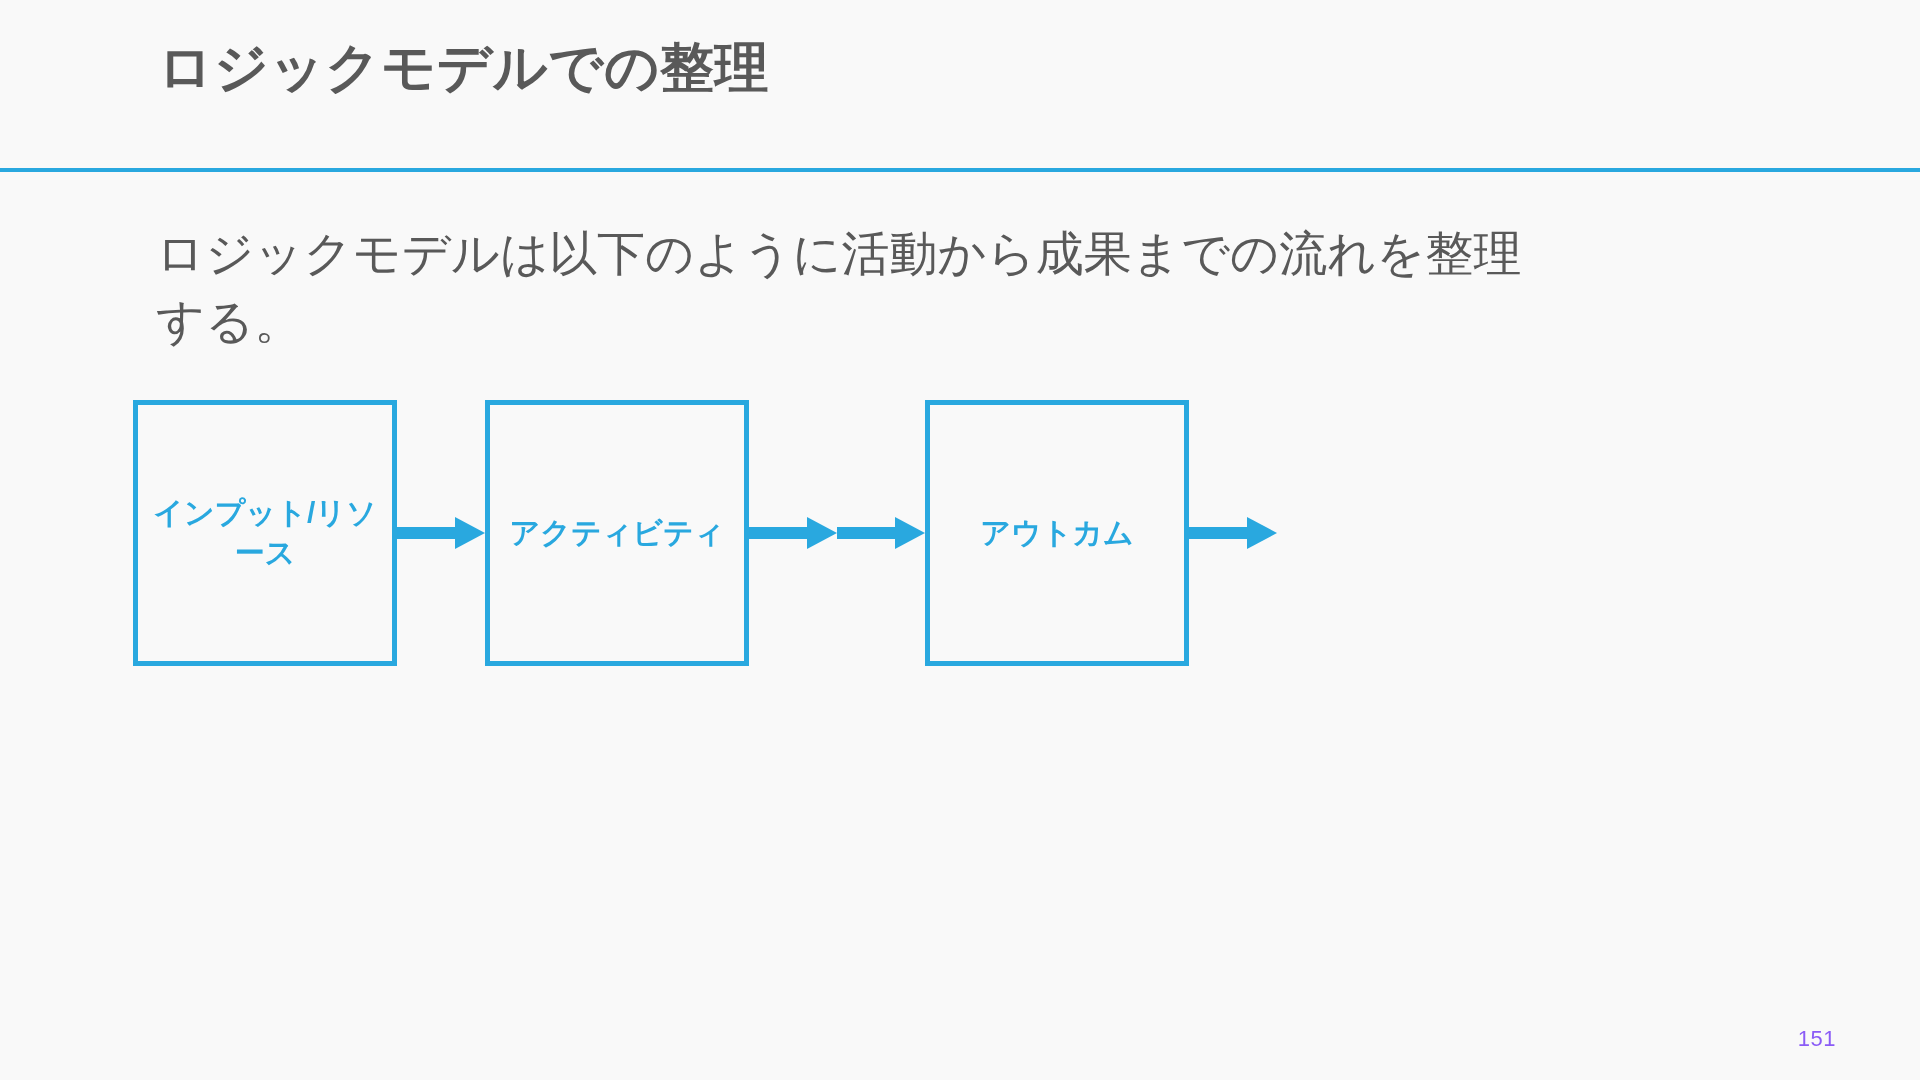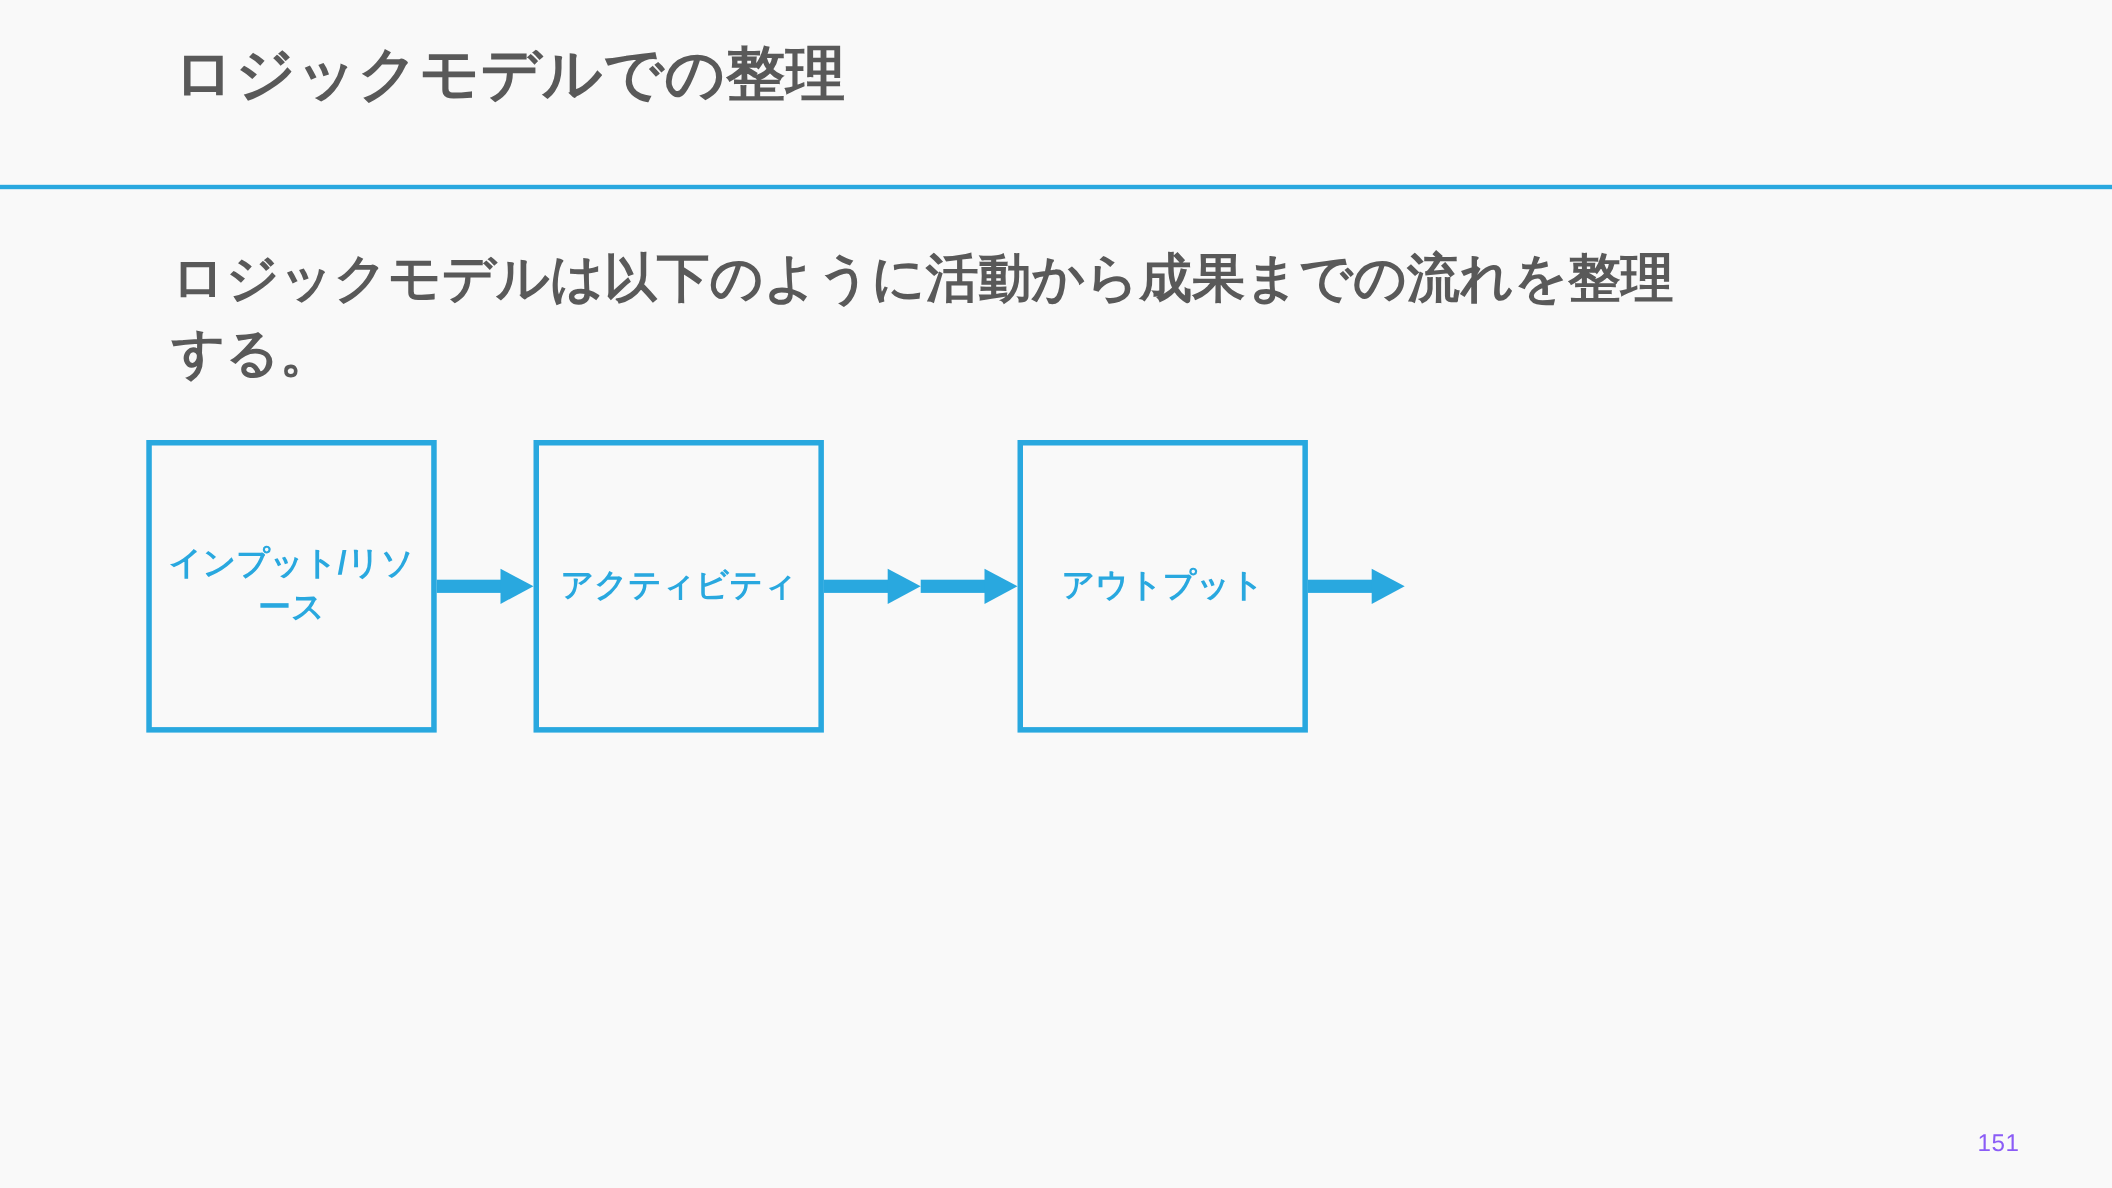--- a/index.html
+++ b/index.html
@@ -43,21 +43,21 @@
     background: #29a8df;
   }
 
   
   .body-text {
     position: absolute;
     left: 156px;
     top: 220px;
     width: 1640px;
     font-size: 48px;
-    font-weight: bold;
+    font-weight: normal;
     color: #595959;
     line-height: 1.42;
     letter-spacing: 0px;
   }
   .body-text .line {
     display: block;
     white-space: nowrap;
   }
 
   
@@ -163,21 +163,21 @@
       <span class="head"></span>
     </div>
 
 
     <div class="flow-arrow">
       <span class="shaft"></span>
       <span class="head"></span>
     </div>
 
     <div class="flow-box">
-      <div class="flow-box-label">アウトプット</div>
+      <div class="flow-box-label">アウトカム</div>
     </div>
 
     <div class="flow-arrow">
       <span class="shaft"></span>
       <span class="head"></span>
     </div>
 
 
   </div>
 

